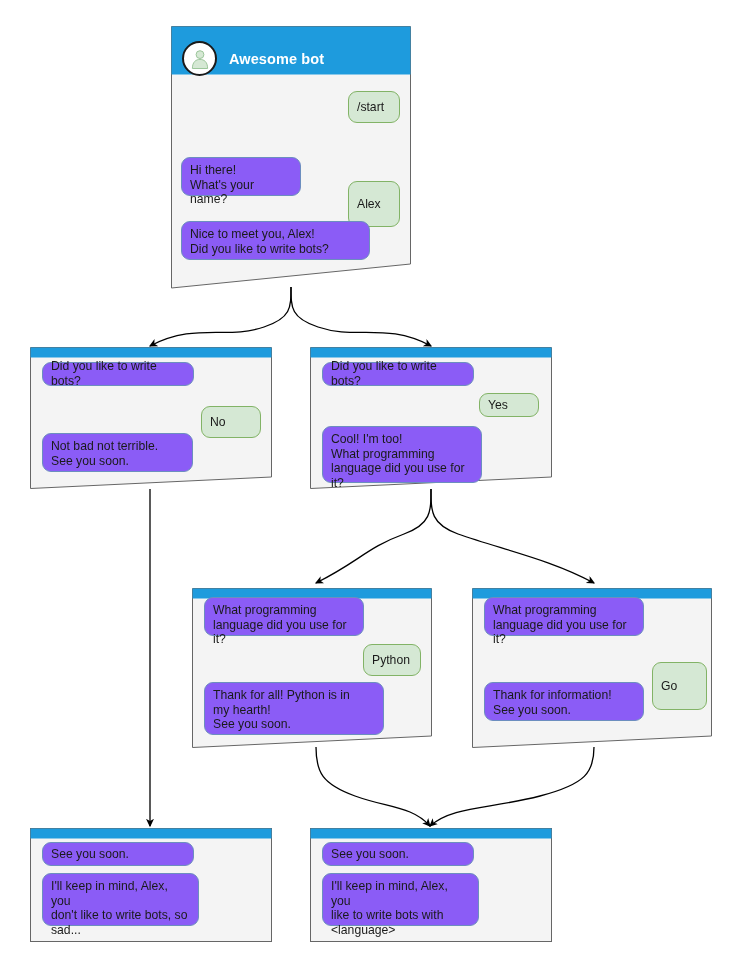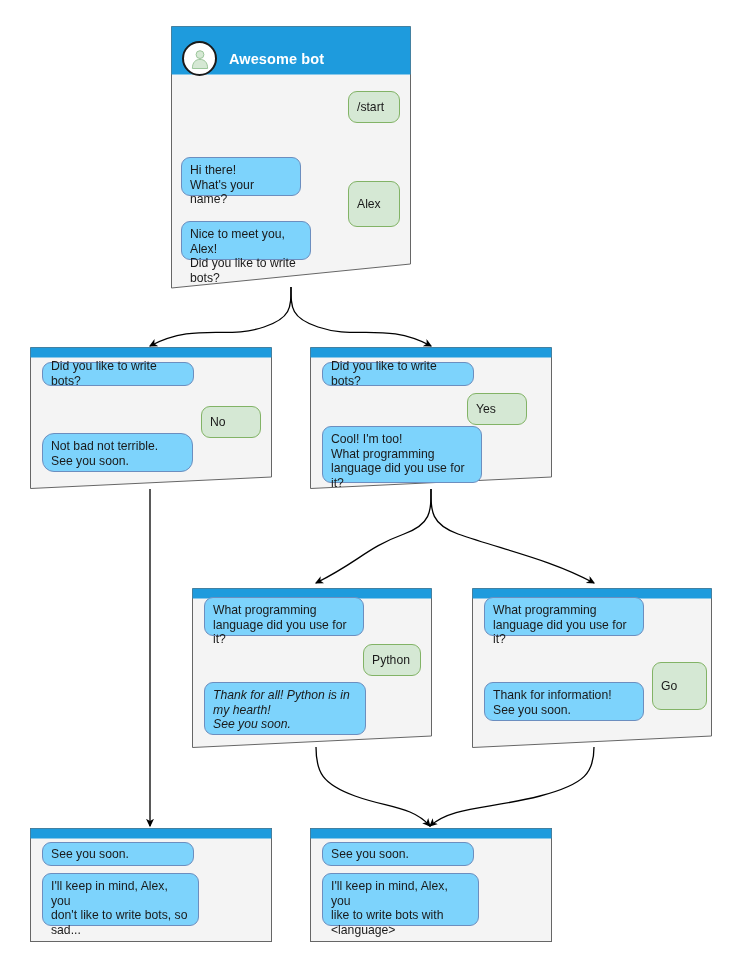--- a/index.html
+++ b/index.html
@@ -26,21 +26,21 @@
   }
   .avatar{
     width:35px;height:35px;border-radius:50%;background:#ffffff;border:2px solid #1a1a1a;
     display:flex;align-items:center;justify-content:center;box-sizing:border-box;flex:none;
   }
   .bubble{
     position:absolute;box-sizing:border-box;border-radius:9px;
     font-size:12.2px;line-height:14.6px;color:#1a1a1a;
     padding:5px 8px 5px 8px;white-space:pre-line;
   }
-  .bubble.bot{background:#7dd3fc;border:1px solid #6c8ebf;}
+  .bubble.bot{background:#8b5cf6;border:1px solid #6c8ebf;}
   .bubble.user{background:#d5e8d4;border:1px solid #82b366;}
 </style>
 </head>
 <body>
 
 <div id="canvas">
 
   <svg id="edges" viewBox="0 0 743 971" width="743" height="971">
     <defs>
       <marker id="arrow" markerWidth="10" markerHeight="10" refX="7.2" refY="4" orient="auto" markerUnits="userSpaceOnUse">
@@ -79,62 +79,62 @@
         </svg>
       </span>
       <span class="root-title">Awesome bot</span>
     </div>
 
     <div class="content">
       <div class="bubble user" style="right:11px;top:65px;width:52px;height:32px;display:flex;align-items:center;">/start</div>
       <div class="bubble bot" style="left:10px;top:131px;width:120px;height:39px;">Hi there!
 What's your name?</div>
       <div class="bubble user" style="right:11px;top:155px;width:52px;height:46px;display:flex;align-items:center;">Alex</div>
-      <div class="bubble bot" style="left:10px;top:195px;width:130px;height:39px;">Nice to meet you, Alex!
+      <div class="bubble bot" style="left:10px;top:195px;width:189px;height:39px;">Nice to meet you, Alex!
 Did you like to write bots?</div>
     </div>
   </div>
 
   <div class="node sub" style="left:30px;top:347px;width:242px;height:142px;">
     <svg width="242" height="142" style="position:absolute;left:0;top:0;">
       <polygon points="0.5,0.5 241.5,0.5 241.5,130 0.5,141.5" fill="#f4f4f4" stroke="#666666" stroke-width="1"></polygon>
       <rect x="0.5" y="0.5" width="241" height="10" fill="#1e9bdd"></rect>
     </svg>
     <div class="content">
       <div class="bubble bot" style="left:12px;top:15px;width:152px;height:24px;display:flex;align-items:center;">Did you like to write bots?</div>
       <div class="bubble user" style="right:11px;top:46px;width:60px;height:32px;display:flex;align-items:center;margin-top:13px;">No</div>
-      <div class="bubble bot" style="left:12px;top:86px;width:151px;height:39px;border-radius:12px;">Not bad not terrible.
+      <div class="bubble bot" style="left:12px;top:86px;width:151px;height:39px;">Not bad not terrible.
 See you soon.</div>
     </div>
   </div>
 
   <div class="node sub" style="left:310px;top:347px;width:242px;height:142px;">
     <svg width="242" height="142" style="position:absolute;left:0;top:0;">
       <polygon points="0.5,0.5 241.5,0.5 241.5,130 0.5,141.5" fill="#f4f4f4" stroke="#666666" stroke-width="1"></polygon>
       <rect x="0.5" y="0.5" width="241" height="10" fill="#1e9bdd"></rect>
     </svg>
     <div class="content">
       <div class="bubble bot" style="left:12px;top:15px;width:152px;height:24px;display:flex;align-items:center;">Did you like to write bots?</div>
-      <div class="bubble user" style="right:25px;top:46px;width:60px;height:32px;display:flex;align-items:center;">Yes</div>
+      <div class="bubble user" style="right:13px;top:46px;width:60px;height:24px;display:flex;align-items:center;">Yes</div>
       <div class="bubble bot" style="left:12px;top:79px;width:160px;height:57px;">Cool! I'm too!
 What programming
 language did you use for it?</div>
     </div>
   </div>
 
   <div class="node sub" style="left:192px;top:588px;width:240px;height:160px;">
     <svg width="240" height="160" style="position:absolute;left:0;top:0;">
       <polygon points="0.5,0.5 239.5,0.5 239.5,148 0.5,159.5" fill="#f4f4f4" stroke="#666666" stroke-width="1"></polygon>
       <rect x="0.5" y="0.5" width="239" height="10" fill="#1e9bdd"></rect>
     </svg>
     <div class="content">
       <div class="bubble bot" style="left:12px;top:9px;width:160px;height:39px;">What programming
 language did you use for it?</div>
       <div class="bubble user" style="right:11px;top:56px;width:58px;height:32px;display:flex;align-items:center;">Python</div>
-      <div class="bubble bot" style="left:12px;top:94px;width:162px;height:53px;font-style:italic;">Thank for all! Python is in
+      <div class="bubble bot" style="left:12px;top:94px;width:180px;height:53px;">Thank for all! Python is in
 my hearth!
 See you soon.</div>
     </div>
   </div>
 
   <div class="node sub" style="left:472px;top:588px;width:240px;height:160px;">
     <svg width="240" height="160" style="position:absolute;left:0;top:0;">
       <polygon points="0.5,0.5 239.5,0.5 239.5,148 0.5,159.5" fill="#f4f4f4" stroke="#666666" stroke-width="1"></polygon>
       <rect x="0.5" y="0.5" width="239" height="10" fill="#1e9bdd"></rect>
     </svg>

